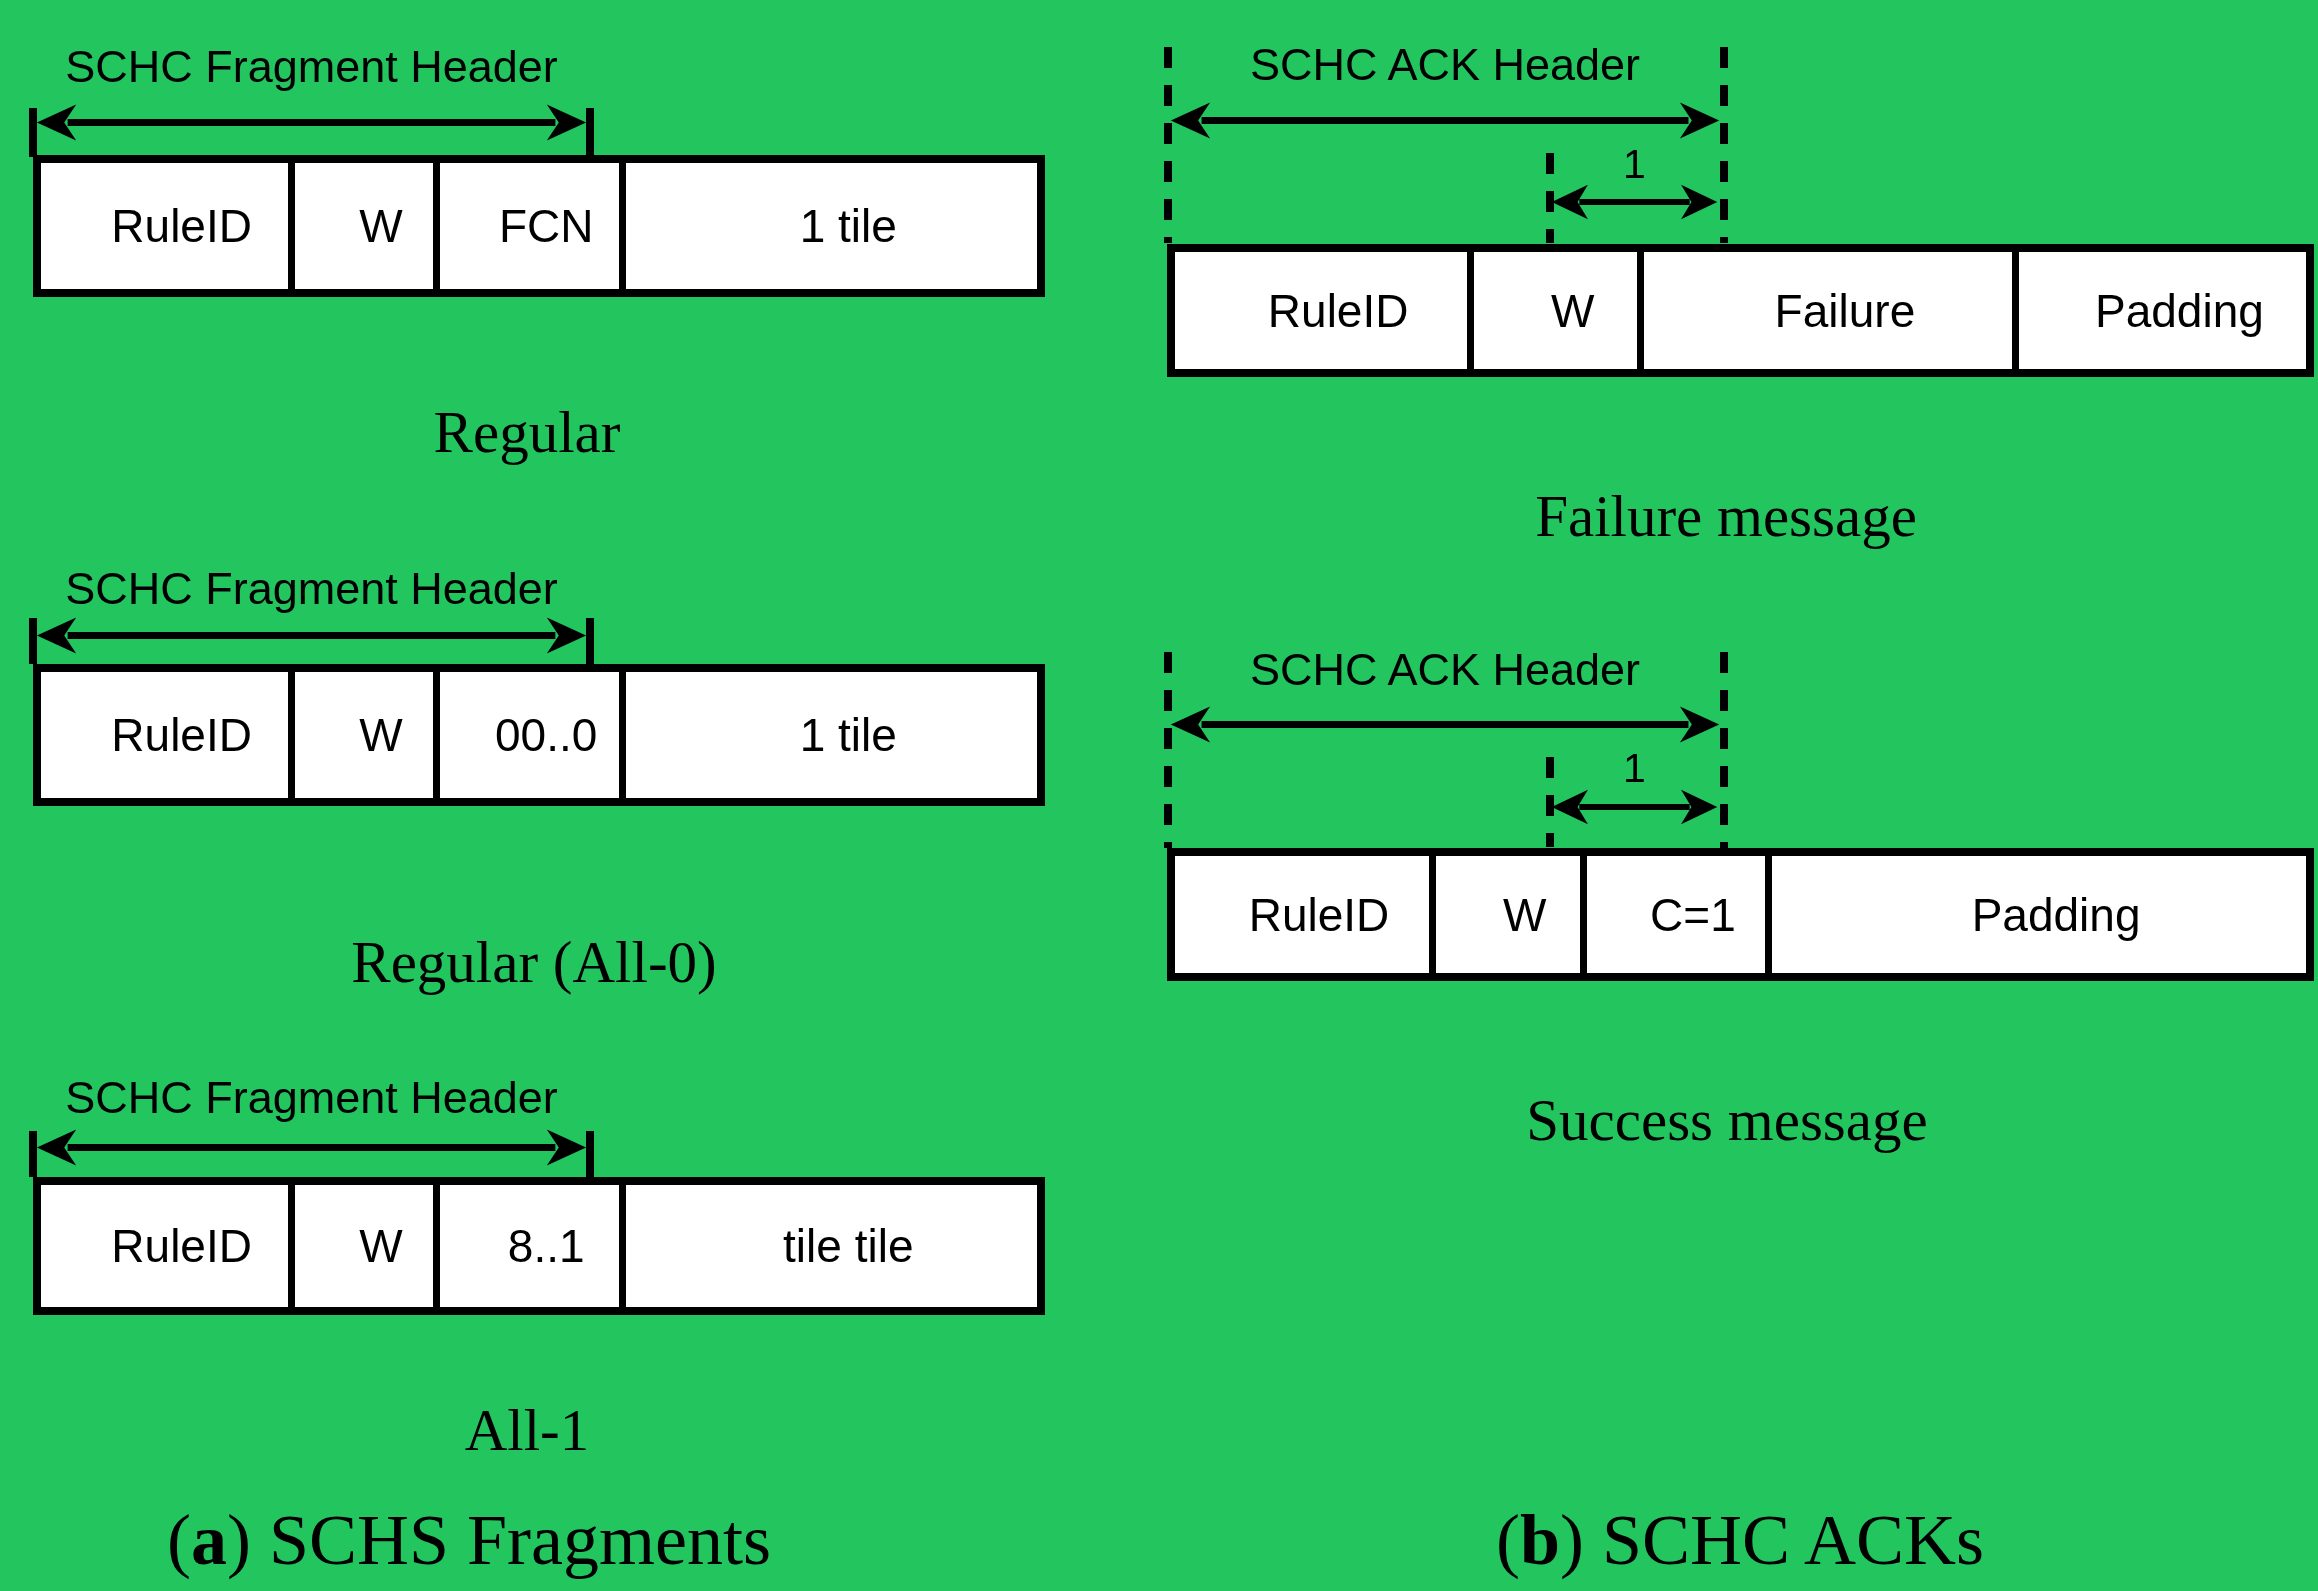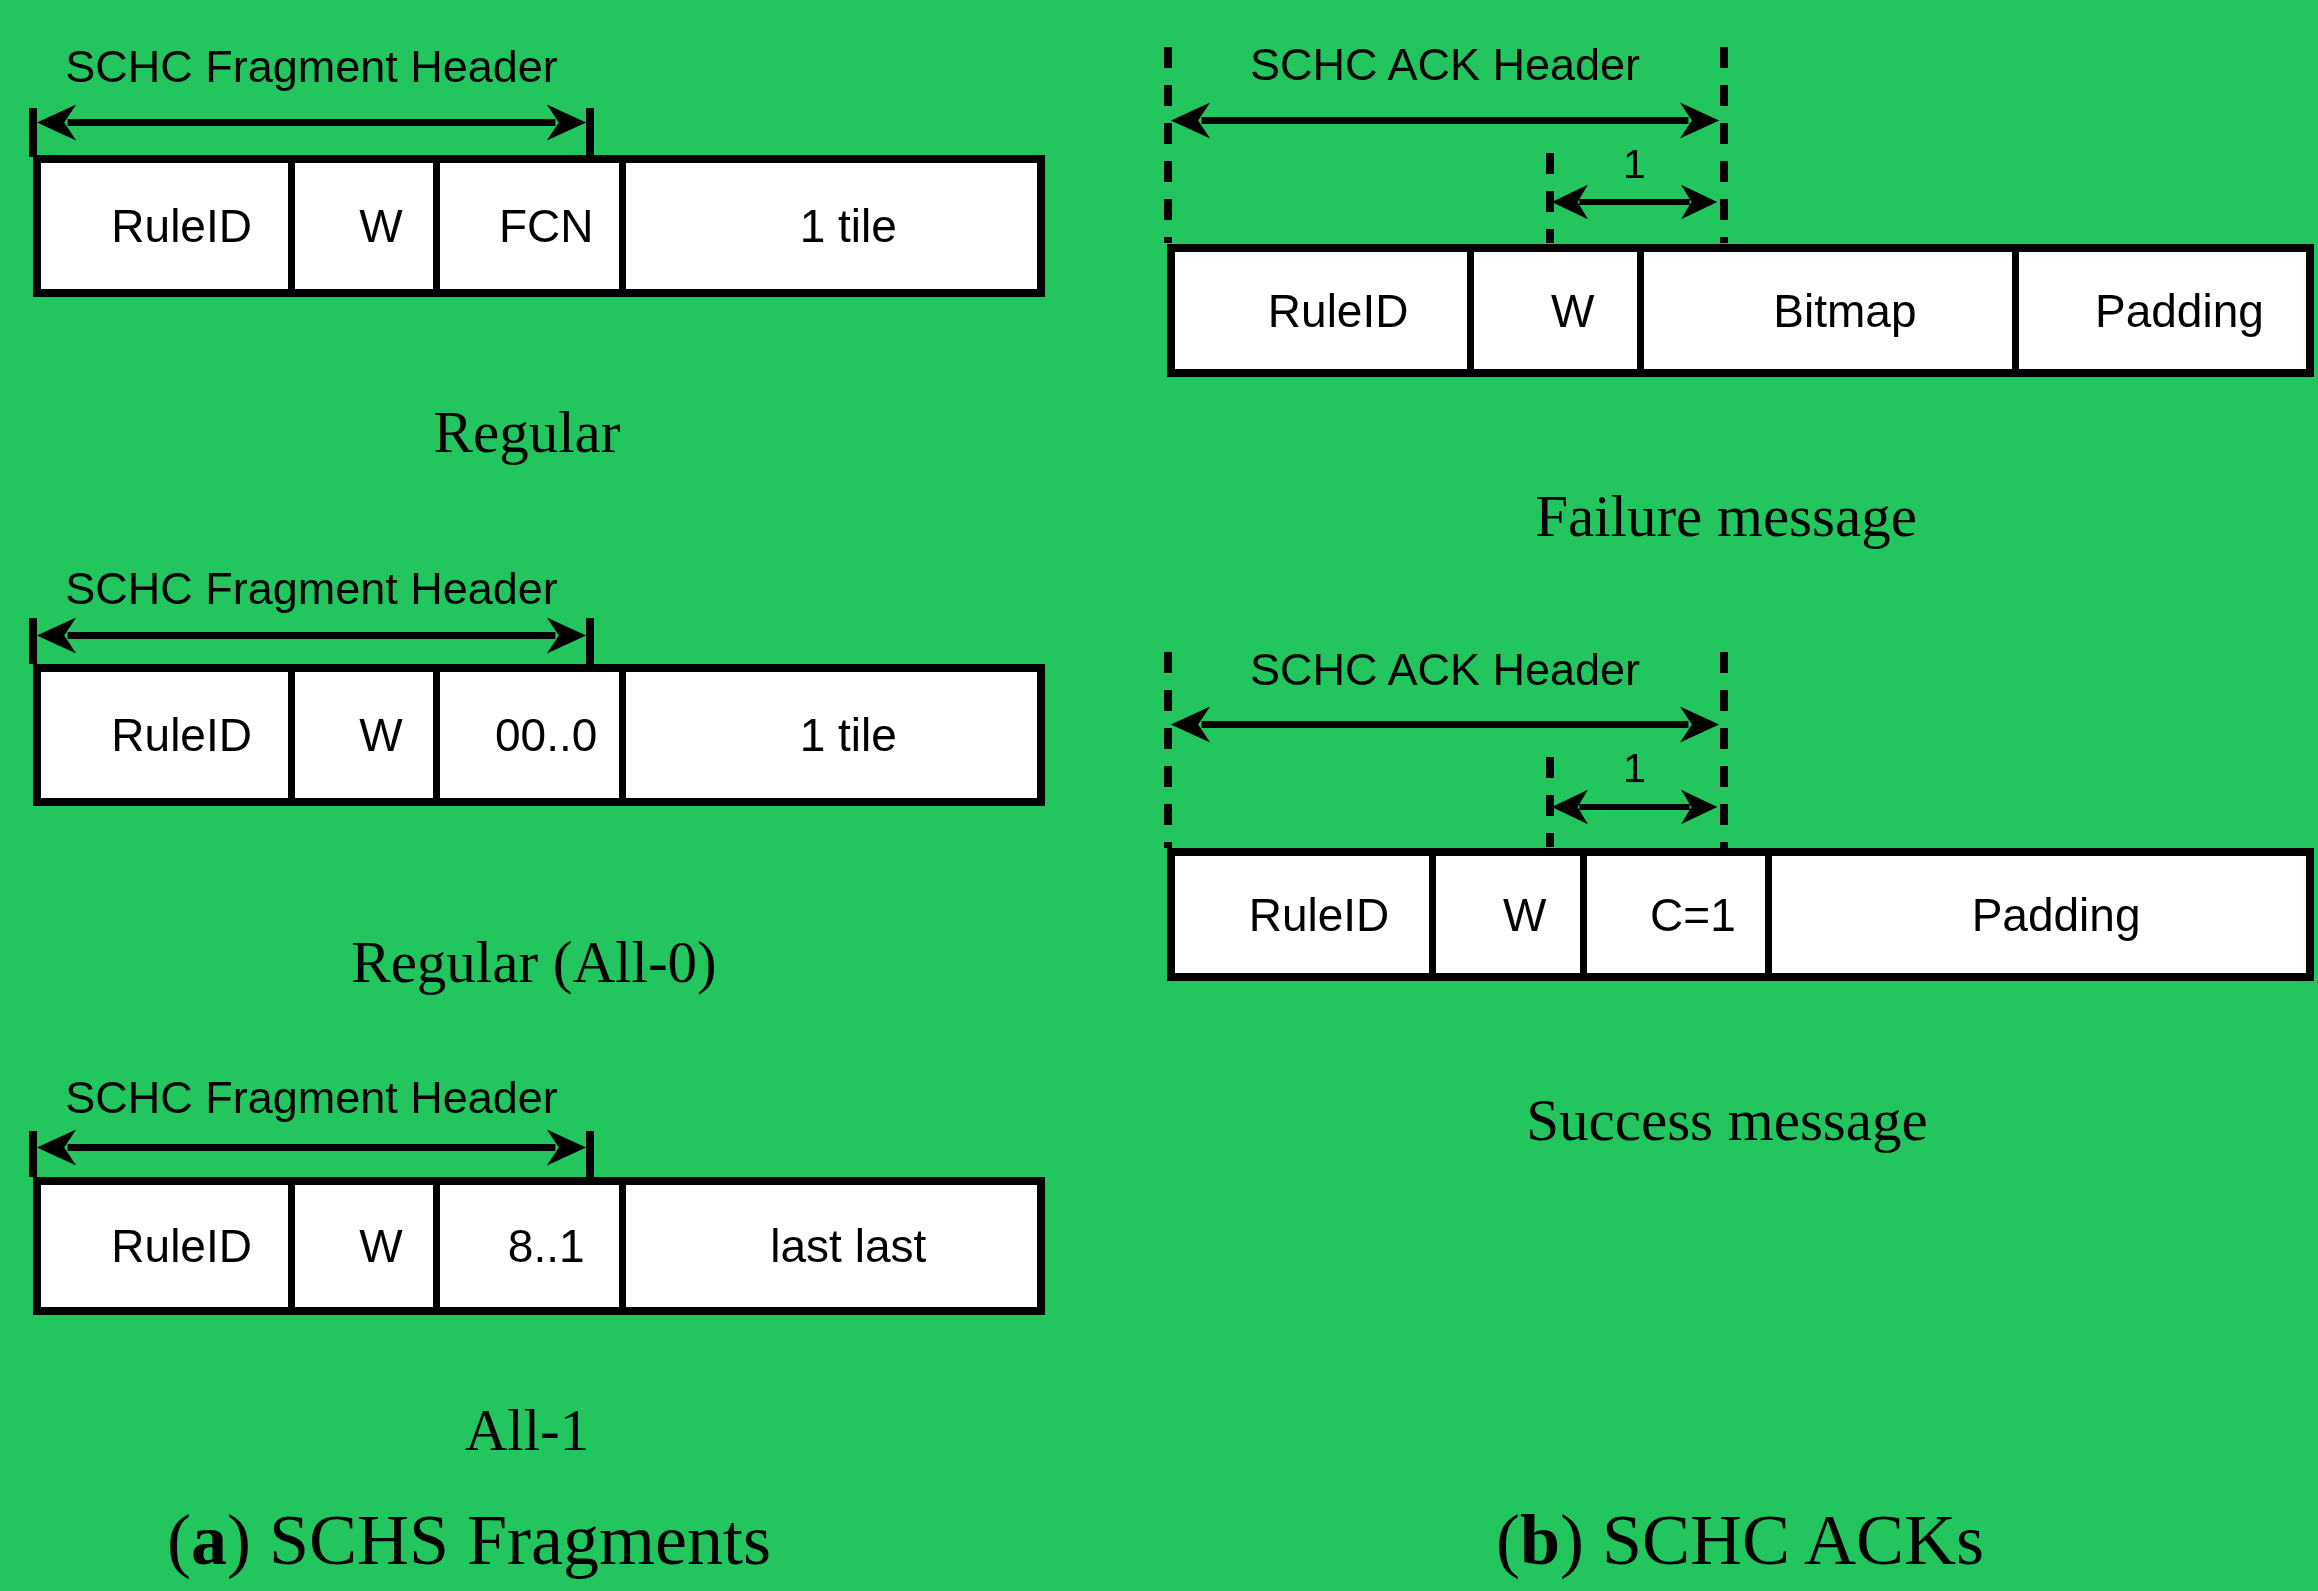--- a/index.html
+++ b/index.html
@@ -114,21 +114,21 @@
     <line x1="38" y1="24" x2="609" y2="24" stroke="#000" stroke-width="8"></line>
     <polygon points="2,24 48,3 34,24 48,45" fill="#000"></polygon>
     <polygon points="645,24 599,3 613,24 599,45" fill="#000"></polygon>
   </svg>
   <div class="tick" style="left:29px; top:1131px; height:46px;"></div>
   <div class="tick" style="left:586px; top:1131px; height:46px;"></div>
   <div class="row" style="left:33px; top:1177px; width:1012px; height:138px;">
     <div class="cell" style="flex:299;">RuleID</div>
     <div class="cell" style="flex:145;">W</div>
     <div class="cell" style="flex:203;">8..1</div>
-    <div class="cell" style="flex:529;">last last</div>
+    <div class="cell" style="flex:529;">tile tile</div>
   </div>
   <div class="caption" style="left:527px; top:1396px;">All-1</div>
 
   <div class="panel-caption" style="left:469px; top:1499px;">
     <span>(</span><b>a</b><span>)</span><span> SCHS Fragments</span>
   </div>
 
   <div class="hdr-label" style="left:1167px; top:39px; width:556px;">SCHC ACK Header</div>
   <svg class="arrow-svg" style="left:1167px; top:100px;" width="556" height="41" xmlns="http://www.w3.org/2000/svg" viewBox="0 0 646 48">
     <line x1="38" y1="24" x2="608" y2="24" stroke="#000" stroke-width="8"></line>
@@ -140,21 +140,21 @@
   <div class="dashv" style="left:1546px; top:153px; height:90px;"></div>
   <div class="one-label" style="left:1550px; top:141px; width:169px;">1</div>
   <svg class="arrow-svg" style="left:1550px; top:182px;" width="169" height="40" xmlns="http://www.w3.org/2000/svg" viewBox="0 0 196 46">
     <line x1="34" y1="23" x2="162" y2="23" stroke="#000" stroke-width="7"></line>
     <polygon points="2,23 44,3 32,23 44,43" fill="#000"></polygon>
     <polygon points="194,23 152,3 164,23 152,43" fill="#000"></polygon>
   </svg>
   <div class="row" style="left:1167px; top:244px; width:1147px; height:133px;">
     <div class="cell" style="flex:301;">RuleID</div>
     <div class="cell" style="flex:150;">W</div>
-    <div class="cell" style="flex:389;">Bitmap</div>
+    <div class="cell" style="flex:389;">Failure</div>
     <div class="cell" style="flex:295;">Padding</div>
   </div>
   <div class="caption" style="left:1726px; top:482px;">Failure message</div>
 
   <div class="hdr-label" style="left:1167px; top:644px; width:556px;">SCHC ACK Header</div>
   <svg class="arrow-svg" style="left:1167px; top:704px;" width="556" height="41" xmlns="http://www.w3.org/2000/svg" viewBox="0 0 646 48">
     <line x1="38" y1="24" x2="608" y2="24" stroke="#000" stroke-width="8"></line>
     <polygon points="2,24 48,3 34,24 48,45" fill="#000"></polygon>
     <polygon points="644,24 598,3 612,24 598,45" fill="#000"></polygon>
   </svg>

